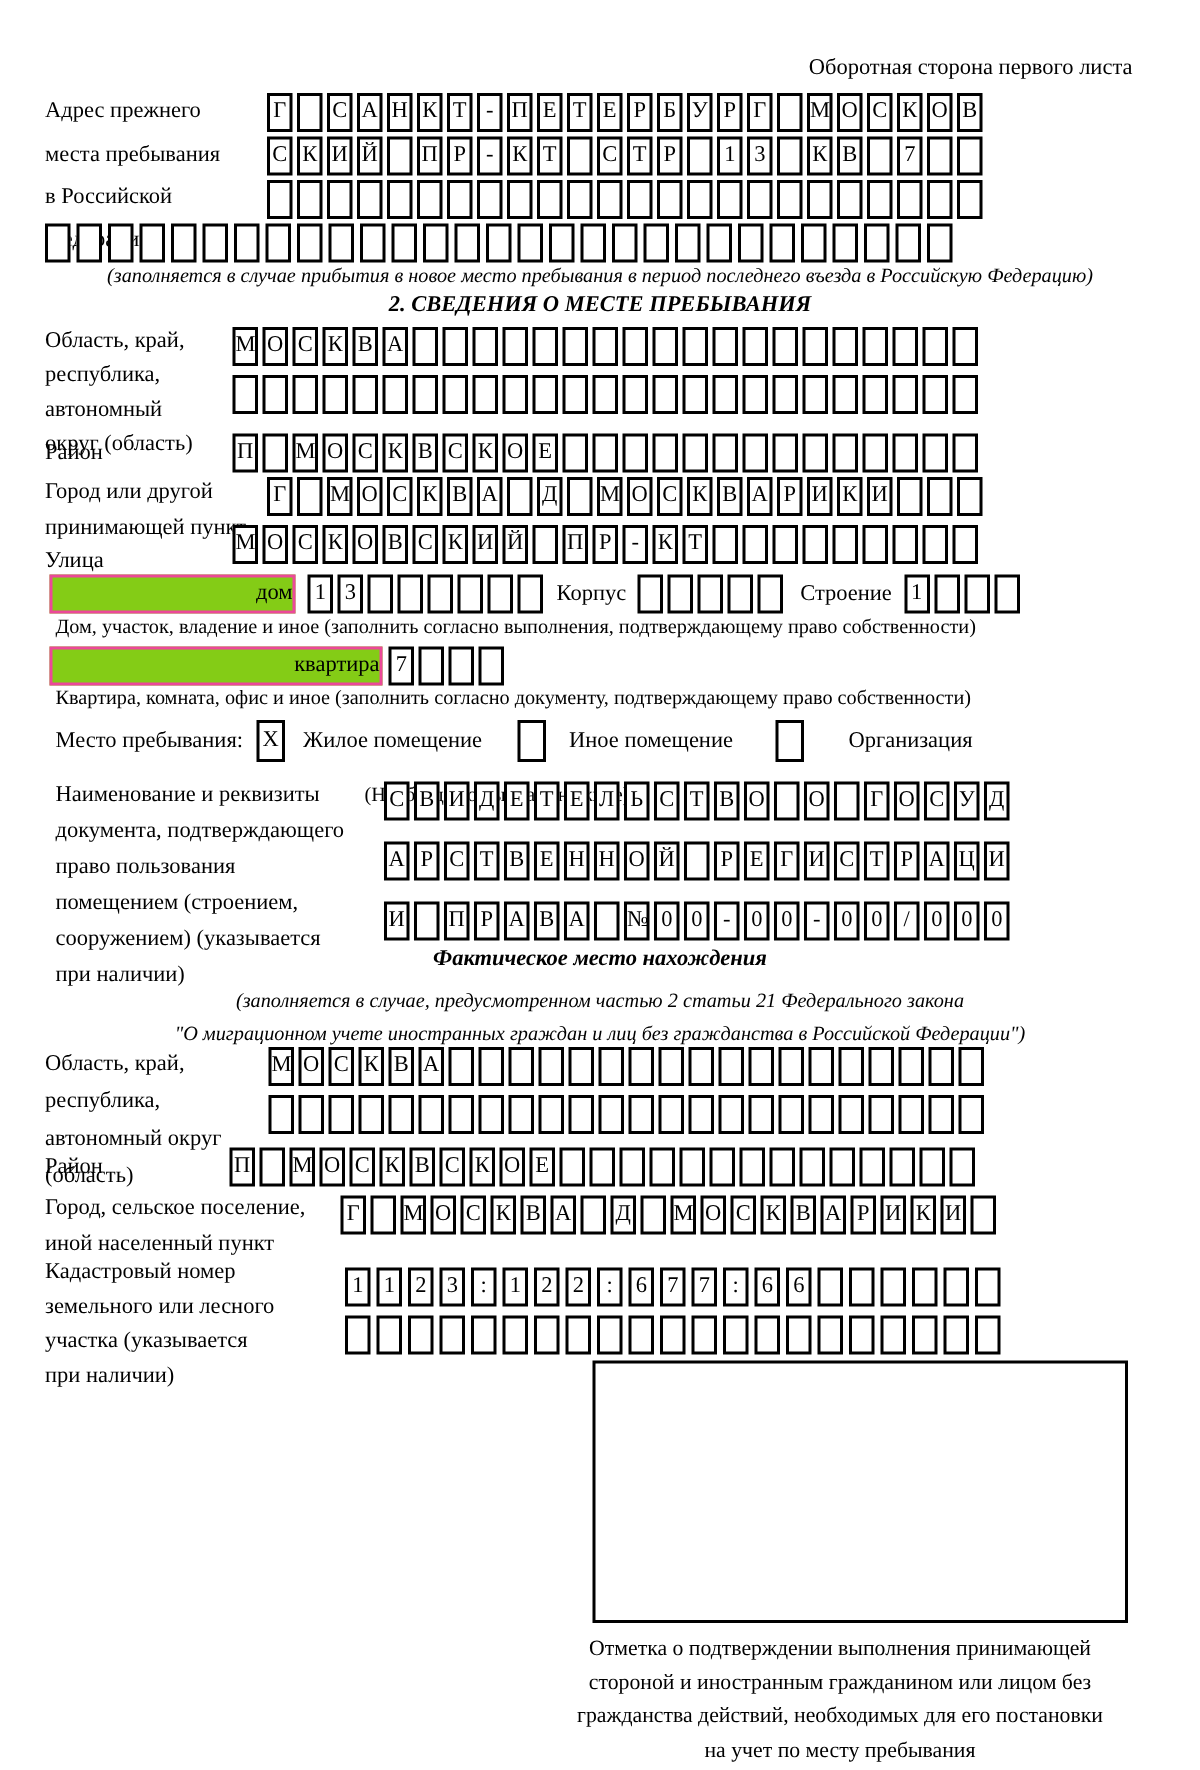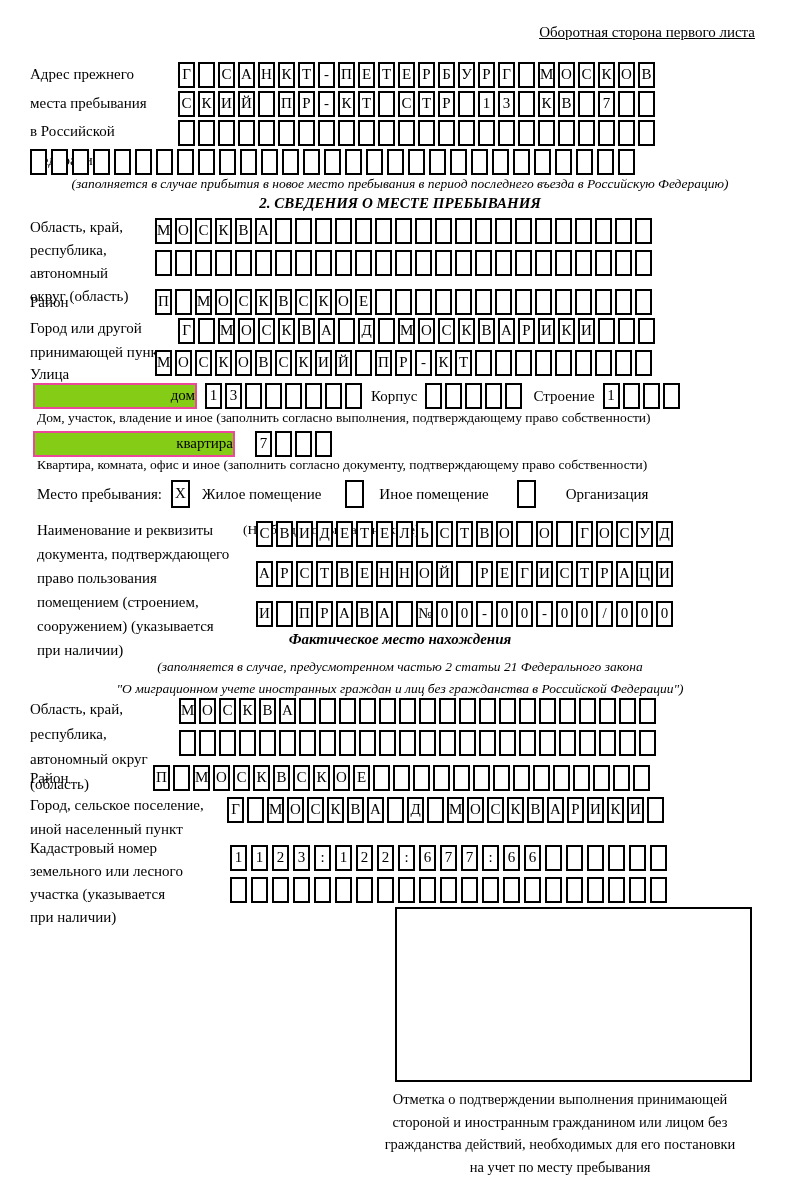--- a/index.html
+++ b/index.html
@@ -27,21 +27,21 @@
   .cb .cell { width:19px; height:28px; line-height:23px; margin-right:0; }
 
   
   .wbox {
     display:inline-block; border:2px solid #ec4899; height:26px; line-height:21px;
     text-align:right; vertical-align:top; background:#84cc16;
   }
   .ilabel { display:inline-block; vertical-align:top; line-height:26px; }
 
   
-  .hdr       { top:24px;  right:45px;text-decoration:underline; }
+  .hdr       { top:37px;  right:45px; }
   .addr-lbl  { left:30px; top:60px;  line-height:28.5px; }
   .addr-r1   { left:178px; top:62px; }
   .addr-r2   { left:178px; top:91px; }
   .addr-r3   { left:178px; top:120px; }
   .addr-full { left:30px;  top:149px; }
   .note1     { top:176px; }
   .s2title   { top:195px; }
   .obl-lbl   { left:30px;  top:216px; line-height:23px; }
   .obl-r1    { left:155px; top:218px; }
   .obl-r2    { left:155px; top:250px; }
@@ -52,21 +52,21 @@
   .ul-lbl    { left:30px;  top:354px;margin-top:12px; }
   .ul-r      { left:155px; top:350px; }
   .dom-row   { left:33px;  top:383px; white-space:nowrap; }
   .house-box { width:164px; margin-right:8px; }
   .dom-cells1{ margin-right:6px; display:inline-block; }
   .korp-lbl  { margin-right:8px; }
   .korp-cells{ margin-right:8px; display:inline-block; }
   .str-lbl   { margin-right:8px; }
   .note-dom  { left:37px;  top:410px; }
   .kv-row    { left:33px;  top:431px; white-space:nowrap; }
-  .apt-box   { width:202px; margin-right:20px; }
+  .apt-box   { width:222px; margin-right:4px; }
   .note-kv   { left:37px;  top:457px; }
   .mp-row    { left:37px;  top:480px; white-space:nowrap; line-height:28px; }
   .mp-l  { margin-right:9px;  display:inline-block; }
   .mp-c1 { margin-right:12px; }
   .mp-t1 { margin-right:24px; display:inline-block; }
   .mp-c2 { margin-right:15px; }
   .mp-t2 { margin-right:28px; display:inline-block; }
   .mp-c3 { margin-right:30px; }
   .mp-note   { left:243px; top:522px; }
   .doc-lbl   { left:37px;  top:518px; line-height:24px; }

